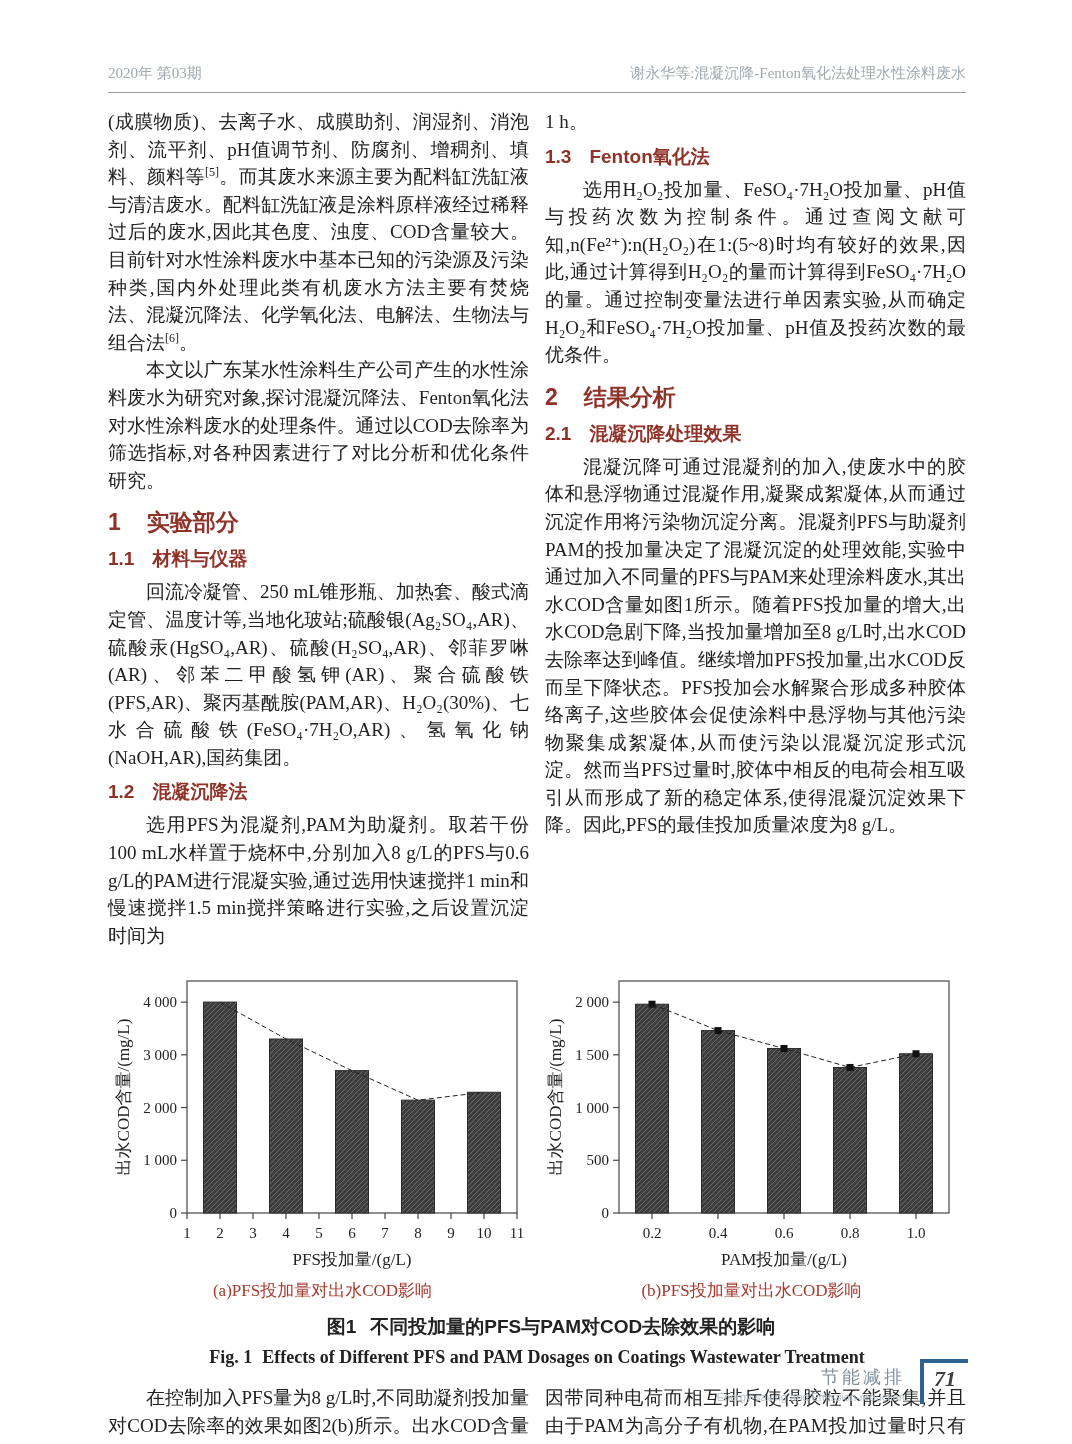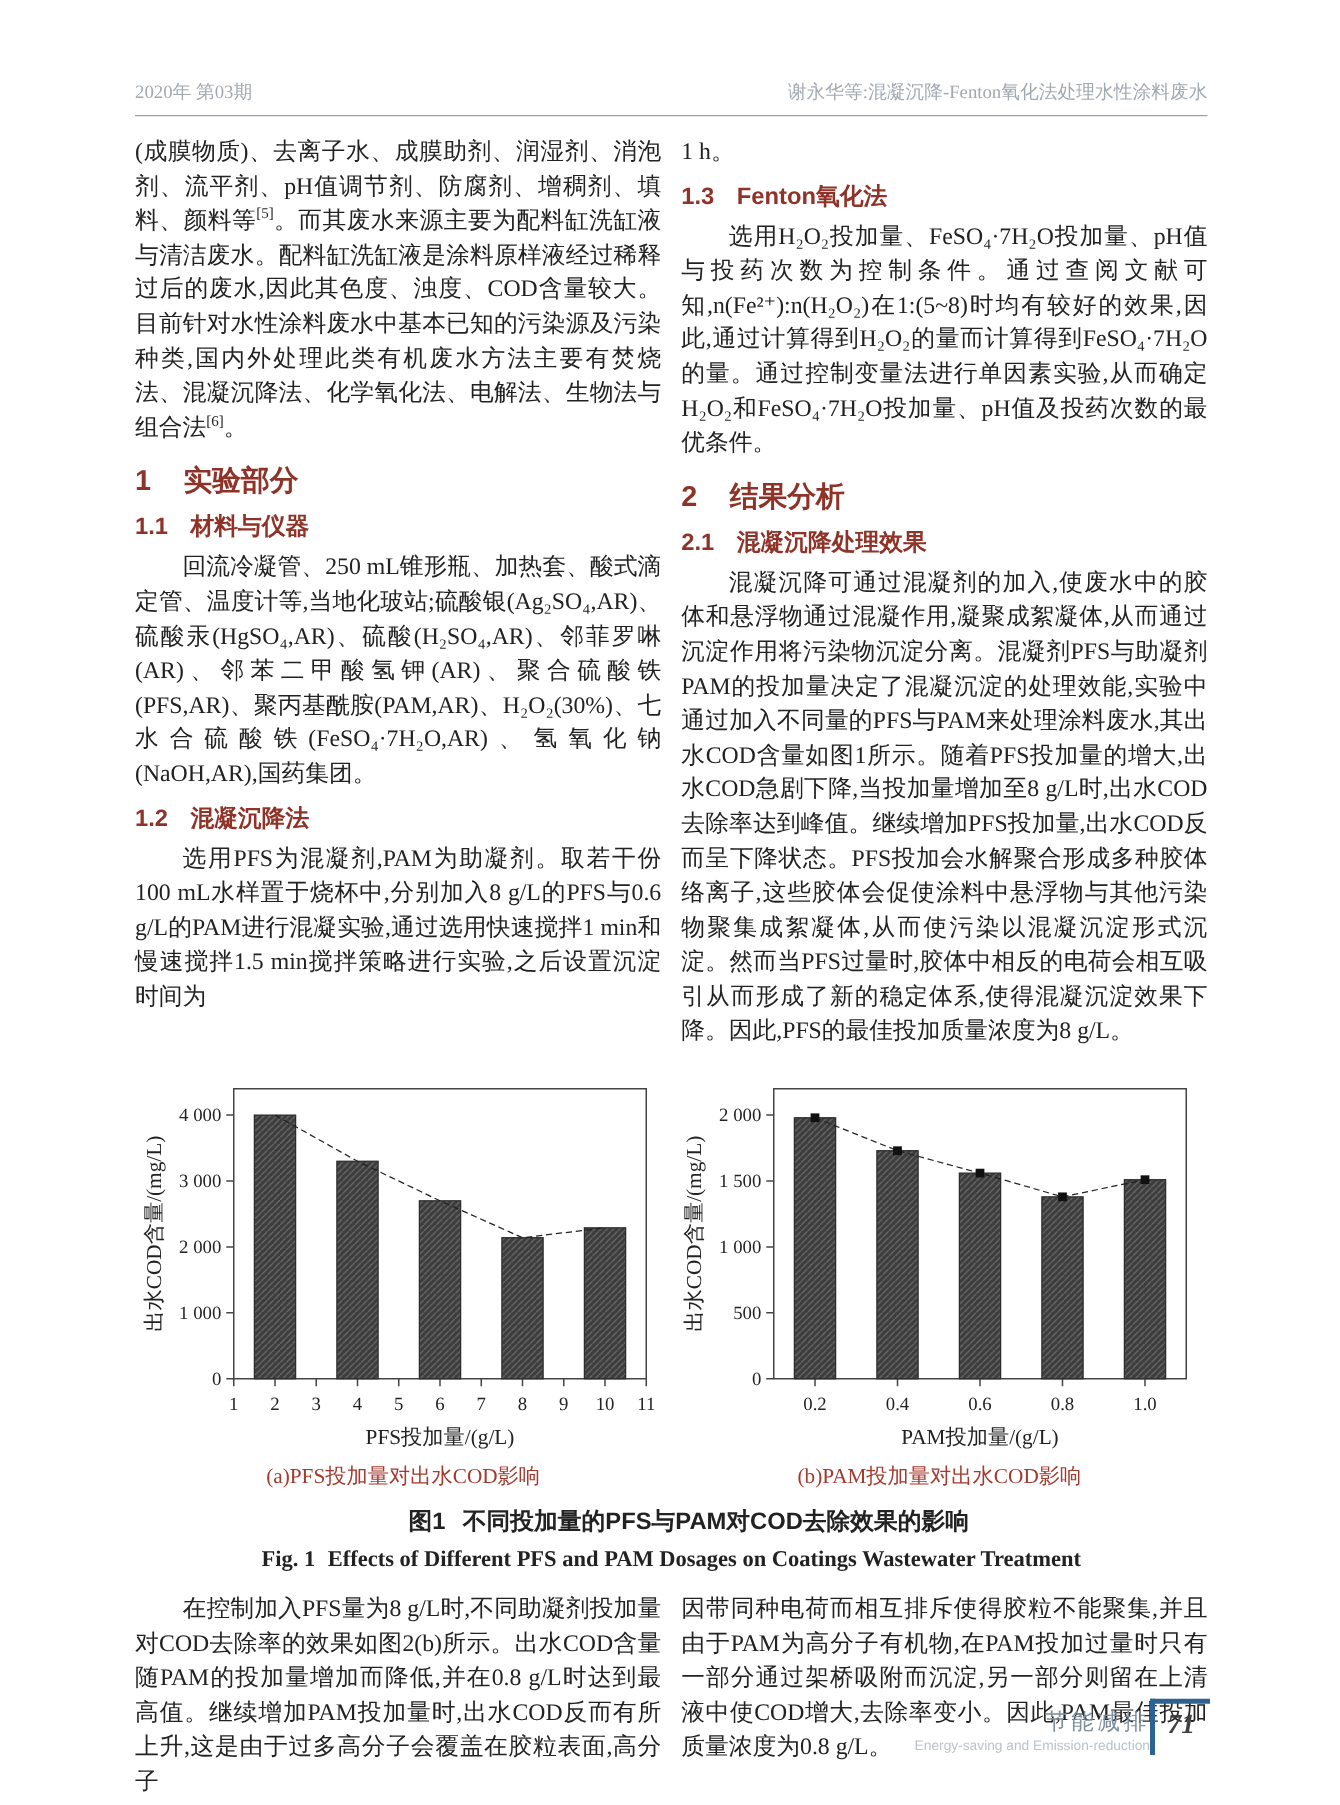--- a/index.html
+++ b/index.html
@@ -23,21 +23,21 @@
   .charts{display:flex;justify-content:center;gap:8px;}
   .charts svg{display:block;}
   .subcaps{display:flex;margin-top:0px;align-items:center;}
   .subcap{width:50%;text-align:center;font-size:17px;color:#a33a2e;}
   .figtitle-cn{text-align:center;font-size:19px;font-weight:bold;margin-top:12px;
                font-family:"Liberation Sans","DejaVu Sans",sans-serif;}
   .figtitle-cn .fig-num{margin-right:14px;padding-left:28px;}
   .figtitle-en{text-align:center;font-size:18px;font-weight:bold;margin-top:7px;}
   .figtitle-en .fig-num{margin-right:10px;}
   .cols.bottom{margin-top:16px;}
-  .footer{position:absolute;right:104px;bottom:40px;display:flex;align-items:flex-start;gap:0;}
+  .footer{position:absolute;right:104px;bottom:40px;display:flex;align-items:flex-start;gap:15px;}
   .f-text{text-align:right;padding-top:6px;}
   .f-cn{font-size:18px;color:#7e8e9b;letter-spacing:3px;
         font-family:"Liberation Sans","DejaVu Sans",sans-serif;}
   .f-en{font-size:11px;color:#b9c3cb;margin-top:2px;
         font-family:"Liberation Sans","DejaVu Sans",sans-serif;}
   .f-page{border-left:4px solid #2e6293;border-top:4px solid #2e6293;padding:3px 12px 12px 10px;}
   .f-page span{font-style:italic;font-weight:bold;font-size:22px;color:#404040;}
 </style>
 </head>
 <body>
@@ -45,20 +45,21 @@
 <div class="page">
 
   <div class="header">
     <span>2020年 第03期</span>
     <span>谢永华等:混凝沉降-Fenton氧化法处理水性涂料废水</span>
   </div>
 
   <div class="cols">
     <div class="col">
       <p class="noindent"><span>(成膜物质)、去离子水、成膜助剂、润湿剂、消泡剂、流平剂、pH值调节剂、防腐剂、增稠剂、填料、颜料等</span><sup class="ref">[5]</sup><span>。而其废水来源主要为配料缸洗缸液与清洁废水。配料缸洗缸液是涂料原样液经过稀释过后的废水,因此其色度、浊度、COD含量较大。目前针对水性涂料废水中基本已知的污染源及污染种类,国内外处理此类有机废水方法主要有焚烧法、混凝沉降法、化学氧化法、电解法、生物法与组合法</span><sup class="ref">[6]</sup><span>。</span></p>
+      <p>本文以广东某水性涂料生产公司产生的水性涂料废水为研究对象,探讨混凝沉降法、Fenton氧化法对水性涂料废水的处理条件。通过以COD去除率为筛选指标,对各种因素进行了对比分析和优化条件研究。</p>
       <div class="h-sec"><span class="h-num">1</span><span>实验部分</span></div>
       <div class="h-sub"><span class="h-num">1.1</span><span>材料与仪器</span></div>
       <p>回流冷凝管、250 mL锥形瓶、加热套、酸式滴定管、温度计等,当地化玻站;硫酸银(Ag₂SO₄,AR)、硫酸汞(HgSO₄,AR)、硫酸(H₂SO₄,AR)、邻菲罗啉(AR)、邻苯二甲酸氢钾(AR)、聚合硫酸铁(PFS,AR)、聚丙基酰胺(PAM,AR)、H₂O₂(30%)、七水合硫酸铁(FeSO₄·7H₂O,AR)、氢氧化钠(NaOH,AR),国药集团。</p>
       <div class="h-sub"><span class="h-num">1.2</span><span>混凝沉降法</span></div>
       <p>选用PFS为混凝剂,PAM为助凝剂。取若干份100 mL水样置于烧杯中,分别加入8 g/L的PFS与0.6 g/L的PAM进行混凝实验,通过选用快速搅拌1 min和慢速搅拌1.5 min搅拌策略进行实验,之后设置沉淀时间为</p>
     </div>
     <div class="col">
       <p class="noindent">1 h。</p>
       <div class="h-sub"><span class="h-num">1.3</span><span>Fenton氧化法</span></div>
       <p>选用H₂O₂投加量、FeSO₄·7H₂O投加量、pH值与投药次数为控制条件。通过查阅文献可知,n(Fe²⁺):n(H₂O₂)在1:(5~8)时均有较好的效果,因此,通过计算得到H₂O₂的量而计算得到FeSO₄·7H₂O的量。通过控制变量法进行单因素实验,从而确定H₂O₂和FeSO₄·7H₂O投加量、pH值及投药次数的最优条件。</p>
@@ -157,21 +158,21 @@
           <rect x="173.5" y="62.06363636363636" width="7" height="7" fill="#111"></rect>
           <rect x="239.5" y="79.9909090909091" width="7" height="7" fill="#111"></rect>
           <rect x="305.5" y="98.97272727272727" width="7" height="7" fill="#111"></rect>
           <rect x="371.5" y="85.26363636363635" width="7" height="7" fill="#111"></rect>
           <text x="243" y="300" font-family="&quot;Liberation Serif&quot;,&quot;DejaVu Serif&quot;,serif" font-size="17" fill="#222" text-anchor="middle">PAM投加量/(g/L)</text>
           <text x="0" y="0" font-family="&quot;Liberation Serif&quot;,&quot;DejaVu Serif&quot;,serif" font-size="17" fill="#222" text-anchor="middle" transform="translate(20 132) rotate(-90)">出水COD含量/(mg/L)</text>
         </svg>
     </div>
     <div class="subcaps">
       <div class="subcap">(a)PFS投加量对出水COD影响</div>
-      <div class="subcap">(b)PAM投加量对出水COD影响</div>
+      <div class="subcap">(b)PFS投加量对出水COD影响</div>
     </div>
     <div class="figtitle-cn"><span class="fig-num">图1</span><span>不同投加量的PFS与PAM对COD去除效果的影响</span></div>
     <div class="figtitle-en"><span class="fig-num">Fig. 1</span><span>Effects of Different PFS and PAM Dosages on Coatings Wastewater Treatment</span></div>
   </div>
 
   <div class="cols bottom">
     <div class="col">
       <p>在控制加入PFS量为8 g/L时,不同助凝剂投加量对COD去除率的效果如图2(b)所示。出水COD含量随PAM的投加量增加而降低,并在0.8 g/L时达到最高值。继续增加PAM投加量时,出水COD反而有所上升,这是由于过多高分子会覆盖在胶粒表面,高分子</p>
     </div>
     <div class="col">

